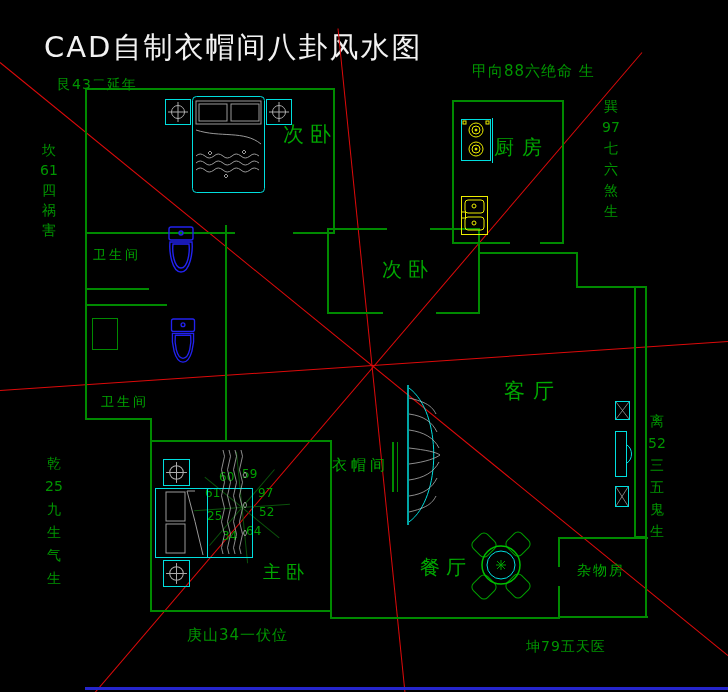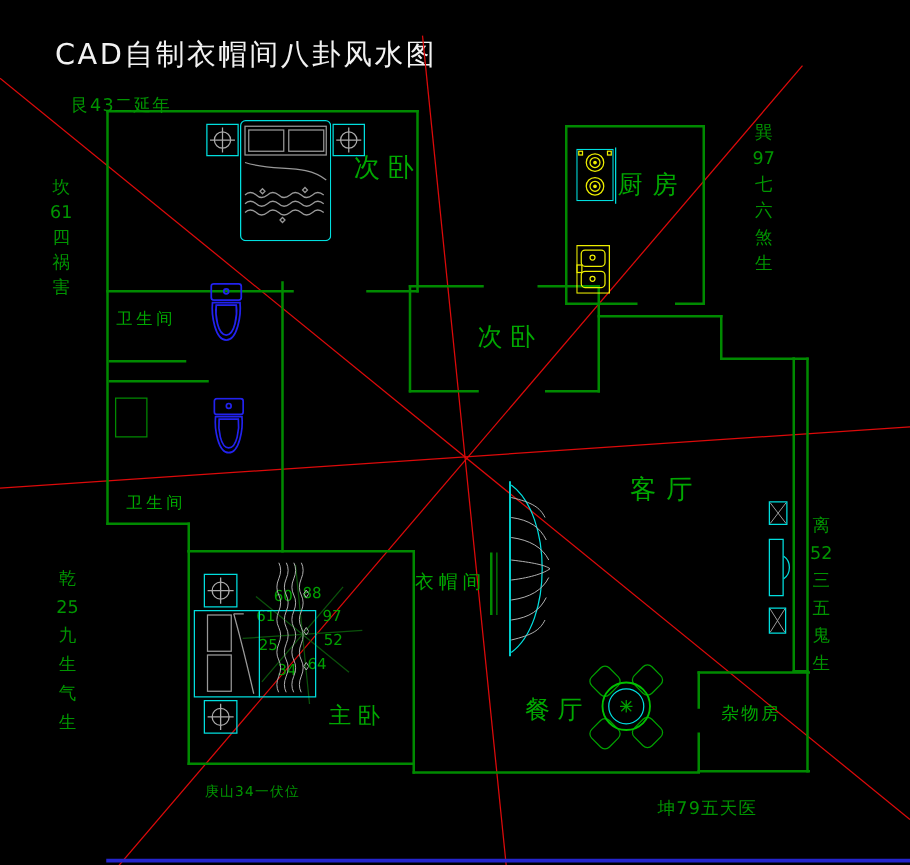--- a/index.html
+++ b/index.html
@@ -3,21 +3,21 @@
 <meta charset="utf-8">
 <style>
   html,body{margin:0;padding:0;background:#000;}
   #stage{position:relative;width:728px;height:692px;background:#000;overflow:hidden;
          font-family:"DejaVu Sans",sans-serif;}
   .abs{position:absolute;}
   .wall{position:absolute;background:#008a00;}
   .cyanline{position:absolute;background:#00dede;}
   .redline{position:absolute;height:1px;background:#dd0a0a;transform-origin:left center;}
   .starline{position:absolute;height:1px;background:#0b520b;transform-origin:center center;}
-  .title{position:absolute;color:#f2f2f2;font-size:23px;letter-spacing:2px;white-space:nowrap;}
+  .title{position:absolute;color:#f2f2f2;font-size:29px;letter-spacing:2px;white-space:nowrap;}
   .dir{position:absolute;color:#009500;font-size:14px;white-space:nowrap;letter-spacing:1px;}
   .dirv{position:absolute;color:#009500;font-size:14px;white-space:pre-line;text-align:center;
         width:24px;line-height:22px;}
   .room{position:absolute;color:#00a800;white-space:nowrap;}
   .num{position:absolute;color:#00a000;font-size:12px;line-height:12px;}
   .box-cyan{position:absolute;border:1px solid #00dede;background:transparent;box-sizing:border-box;}
   .box-green{position:absolute;border:1px solid #008a00;background:transparent;box-sizing:border-box;}
   svg{display:block;}
 </style>
 </head>
@@ -71,28 +71,29 @@
   <div class="wall" style="left:150px;top:418px;width:2px;height:24px;"></div>
   <div class="wall" style="left:87px;top:288px;width:62px;height:2px;"></div>
   <div class="wall" style="left:87px;top:304px;width:80px;height:2px;"></div>
   <div class="box-green" style="left:92px;top:318px;width:26px;height:32px;"></div>
 
   <div class="starline" style="left:194px;top:507px;width:96px;transform:rotate(39.17deg);"></div>
   <div class="starline" style="left:186px;top:507px;width:112px;transform:rotate(84.24deg);"></div>
   <div class="starline" style="left:192px;top:507px;width:100px;transform:rotate(130.52deg);"></div>
   <div class="starline" style="left:194px;top:507px;width:96px;transform:rotate(-3.85deg);"></div>
   <div class="num" style="left:219px;top:471px;">60</div>
-  <div class="num" style="left:242px;top:468px;">88</div>
+  <div class="num" style="left:242px;top:468px;">59</div>
   <div class="num" style="left:205px;top:487px;">61</div>
   <div class="num" style="left:258px;top:487px;">97</div>
   <div class="num" style="left:207px;top:510px;">25</div>
   <div class="num" style="left:259px;top:506px;">52</div>
   <div class="num" style="left:222px;top:530px;">34</div>
   <div class="num" style="left:246px;top:525px;">64</div>
 
+  <div class="dir" style="left:472px;top:62px;font-size:15px;">甲向88六绝命 生</div>
   <div class="dir" style="left:57px;top:76px;">艮43二延年</div>
   <div class="dirv" style="left:37px;top:140px;line-height:20px;">坎
 61
 四
 祸
 害</div>
   <div class="dirv" style="left:42px;top:452px;line-height:23px;">乾
 25
 九
 生
@@ -103,21 +104,21 @@
 七
 六
 煞
 生</div>
   <div class="dirv" style="left:645px;top:410px;">离
 52
 三
 五
 鬼
 生</div>
-  <div class="dir" style="left:164px;top:626px;font-size:11px;">庚山34一伏位</div>
+  <div class="dir" style="left:187px;top:626px;font-size:15px;">庚山34一伏位</div>
   <div class="dir" style="left:526px;top:638px;">坤79五天医</div>
 
   <div class="room" style="left:283px;top:120px;font-size:21px;letter-spacing:6px;">次卧</div>
   <div class="room" style="left:494px;top:134px;font-size:20px;letter-spacing:8px;">厨房</div>
   <div class="room" style="left:382px;top:256px;font-size:20px;letter-spacing:6px;">次卧</div>
   <div class="room" style="left:504px;top:377px;font-size:21px;letter-spacing:8px;">客厅</div>
   <div class="room" style="left:332px;top:456px;font-size:15px;letter-spacing:4px;">衣帽间</div>
   <div class="room" style="left:263px;top:560px;font-size:18px;letter-spacing:5px;">主卧</div>
   <div class="room" style="left:420px;top:554px;font-size:20px;letter-spacing:6px;">餐厅</div>
   <div class="room" style="left:577px;top:562px;font-size:14px;letter-spacing:2px;">杂物房</div>

